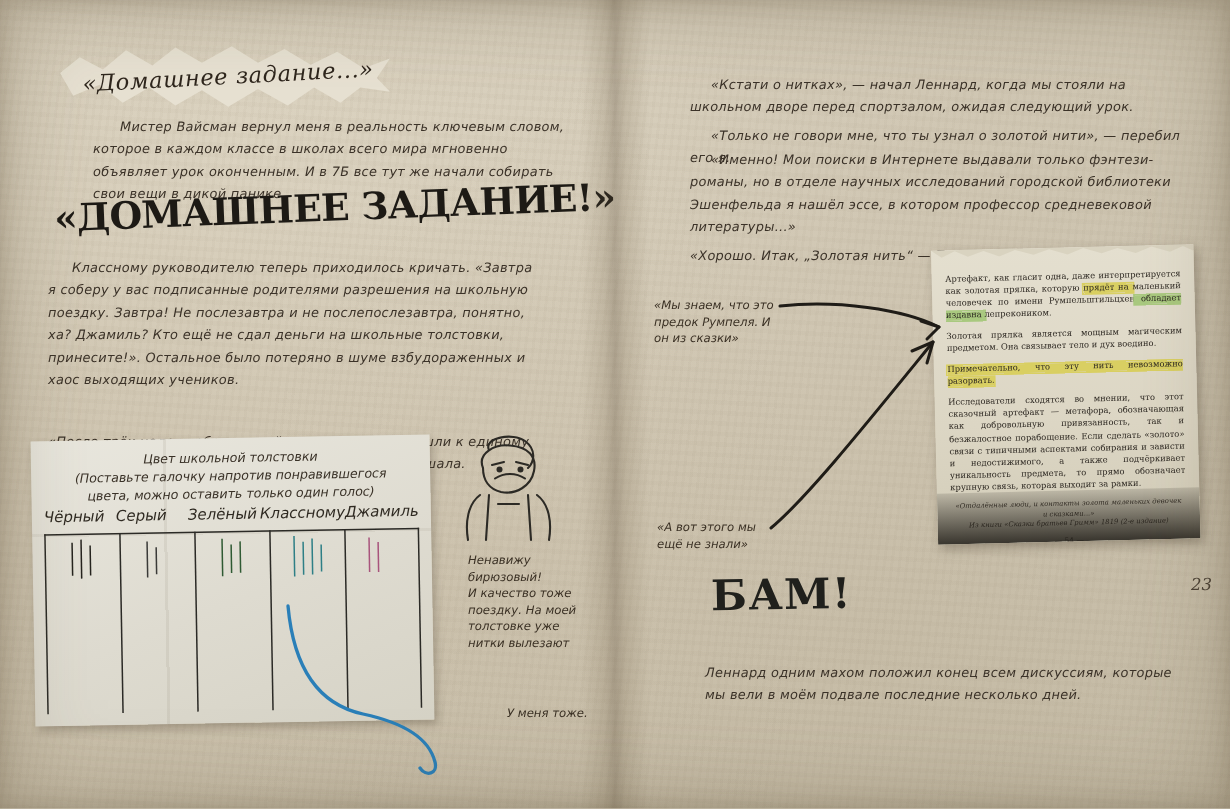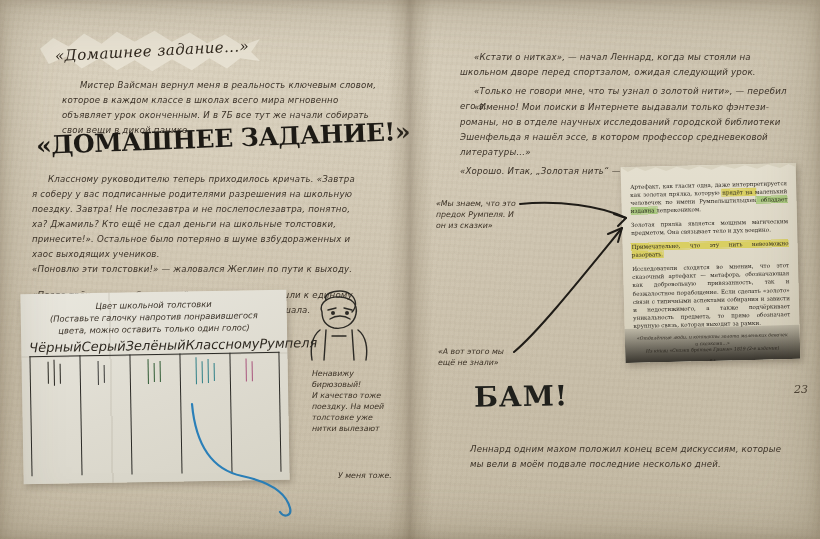--- a/index.html
+++ b/index.html
@@ -101,21 +101,21 @@
     font-family:"DejaVu Sans", sans-serif;font-style:italic;
     font-size:8.4px;line-height:12px;color:#3a3228;
   }
   .tbl{
     position:absolute;left:8px;top:46px;width:250px;
   }
   .tbl-head{display:flex;}
   .tbl-head div{
     flex:1;text-align:left;
     font-family:"DejaVu Sans", sans-serif;font-style:italic;
-    font-size:13px;color:#2f2a22;
+    font-size:10px;color:#2f2a22;
     padding-bottom:3px;
   }
   .tbl-cols{position:absolute;left:8px;top:62px;width:250px;height:120px;}
   .vline{position:absolute;top:0;width:1px;height:120px;background:#2b2a26;}
   .hline{position:absolute;left:0;top:0;width:250px;height:1px;background:#2b2a26;}
   .mark{position:absolute;width:1px;background:#2e2c27;}
 
   .blue-scribble{position:absolute;left:186px;top:400px;}
 
   
@@ -182,39 +182,38 @@
 
     <div class="burst"></div>
     <div class="burst-text title-script">«Домашнее задание...»</div>
 
     <div class="para hand" style="left:38px;top:78px;width:320px;text-indent:18px;margin-left:24px;">Мистер Вайсман вернул меня в реальность ключевым словом, которое в каждом классе в школах всего мира мгновенно объявляет урок оконченным. И в 7Б все тут же начали собирать свои вещи в дикой панике.</div>
 
     <div class="bigtitle" style="position:absolute;left:36px;top:124px;">«ДОМАШНЕЕ ЗАДАНИЕ!»</div>
 
     <div class="para hand" style="left:32px;top:172px;width:330px;text-indent:16px;">Классному руководителю теперь приходилось кричать. «Завтра я соберу у вас подписанные родителями разрешения на школьную поездку. Завтра! Не послезавтра и не послепослезавтра, понятно, ха? Джамиль? Кто ещё не сдал деньги на школьные толстовки, принесите!». Остальное было потеряно в шуме взбудораженных и хаос выходящих учеников.</div>
 
-    <div class="para hand" style="left:32px;top:262px;width:330px;">«Поновлю эти толстовки!» — жаловался Жеглин по пути к выходу.</div>
 
     <div class="para hand" style="left:32px;top:288px;width:330px;">«После трёх недель обсуждений мы наконец-то пришли к единому мнению», — ответил Леннард, но Жеглин его не слушала.</div>
 
     <div class="sheet">
       <div class="sheet-crease"></div>
       <div class="sheet-title">
         <div>Цвет школьной толстовки</div>
         <div>(Поставьте галочку напротив понравившегося</div>
         <div>цвета, можно оставить только один голос)</div>
       </div>
 
       <div class="tbl">
         <div class="tbl-head">
           <div>Чёрный</div>
           <div>Серый</div>
           <div>Зелёный</div>
           <div>Классному</div>
-          <div>Румпеля</div>
+          <div>Джамиль</div>
         </div>
       </div>
 
       <div class="tbl-cols">
         <div class="hline"></div>
         <div class="vline" style="left:0px;"></div>
         <div class="vline" style="left:50px;"></div>
         <div class="vline" style="left:100px;"></div>
         <div class="vline" style="left:150px;"></div>
         <div class="vline" style="left:200px;"></div>

